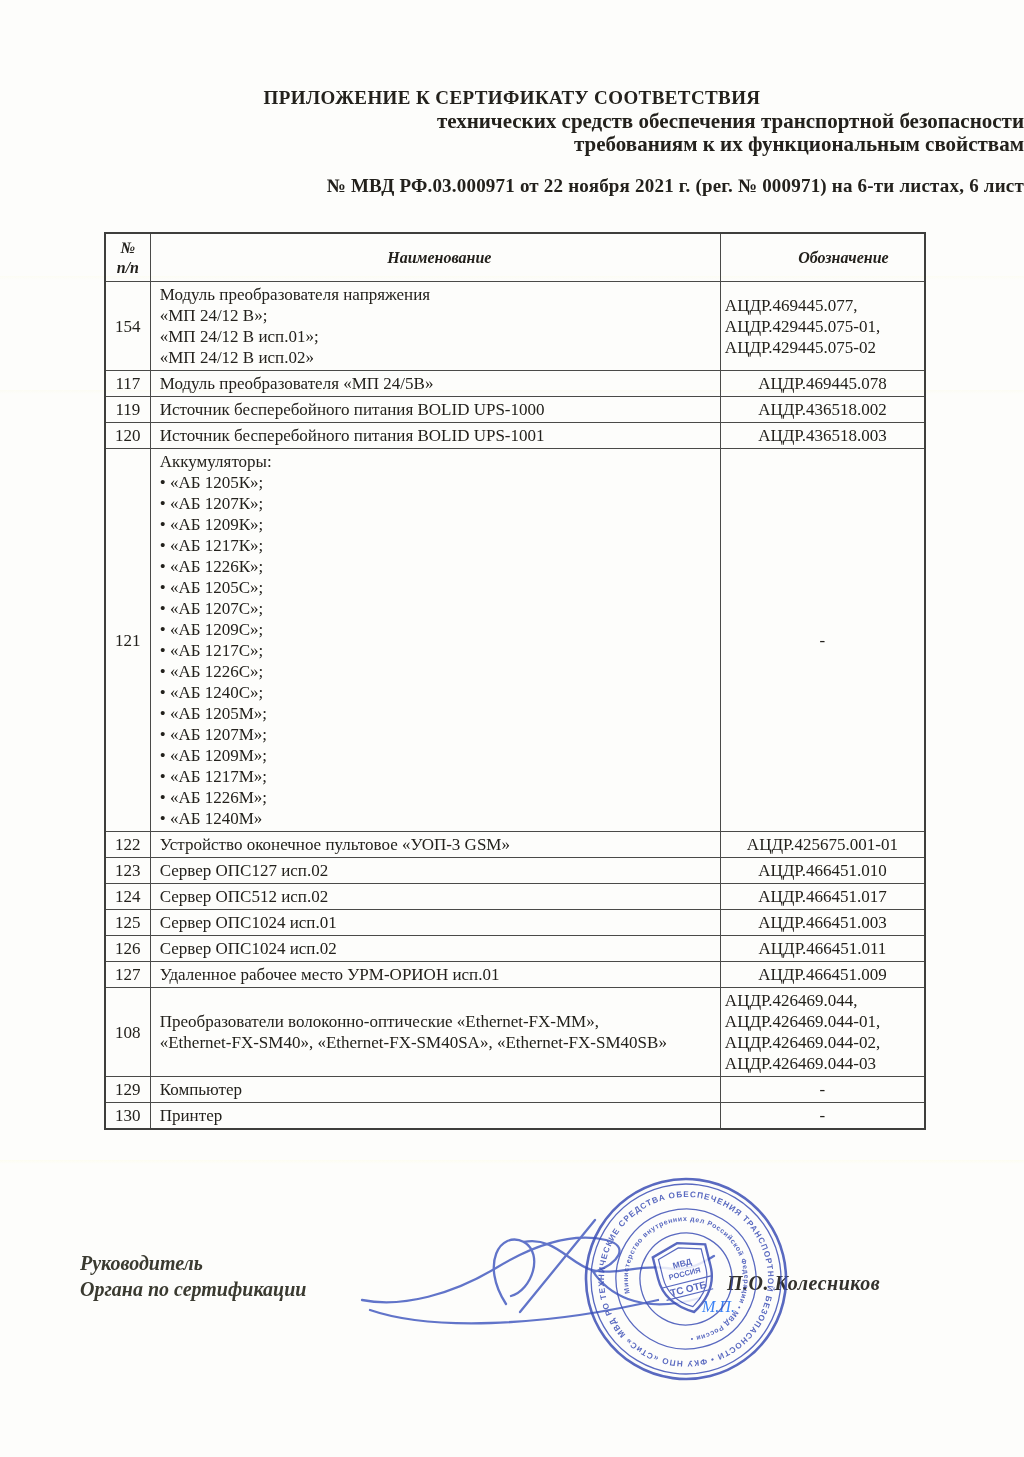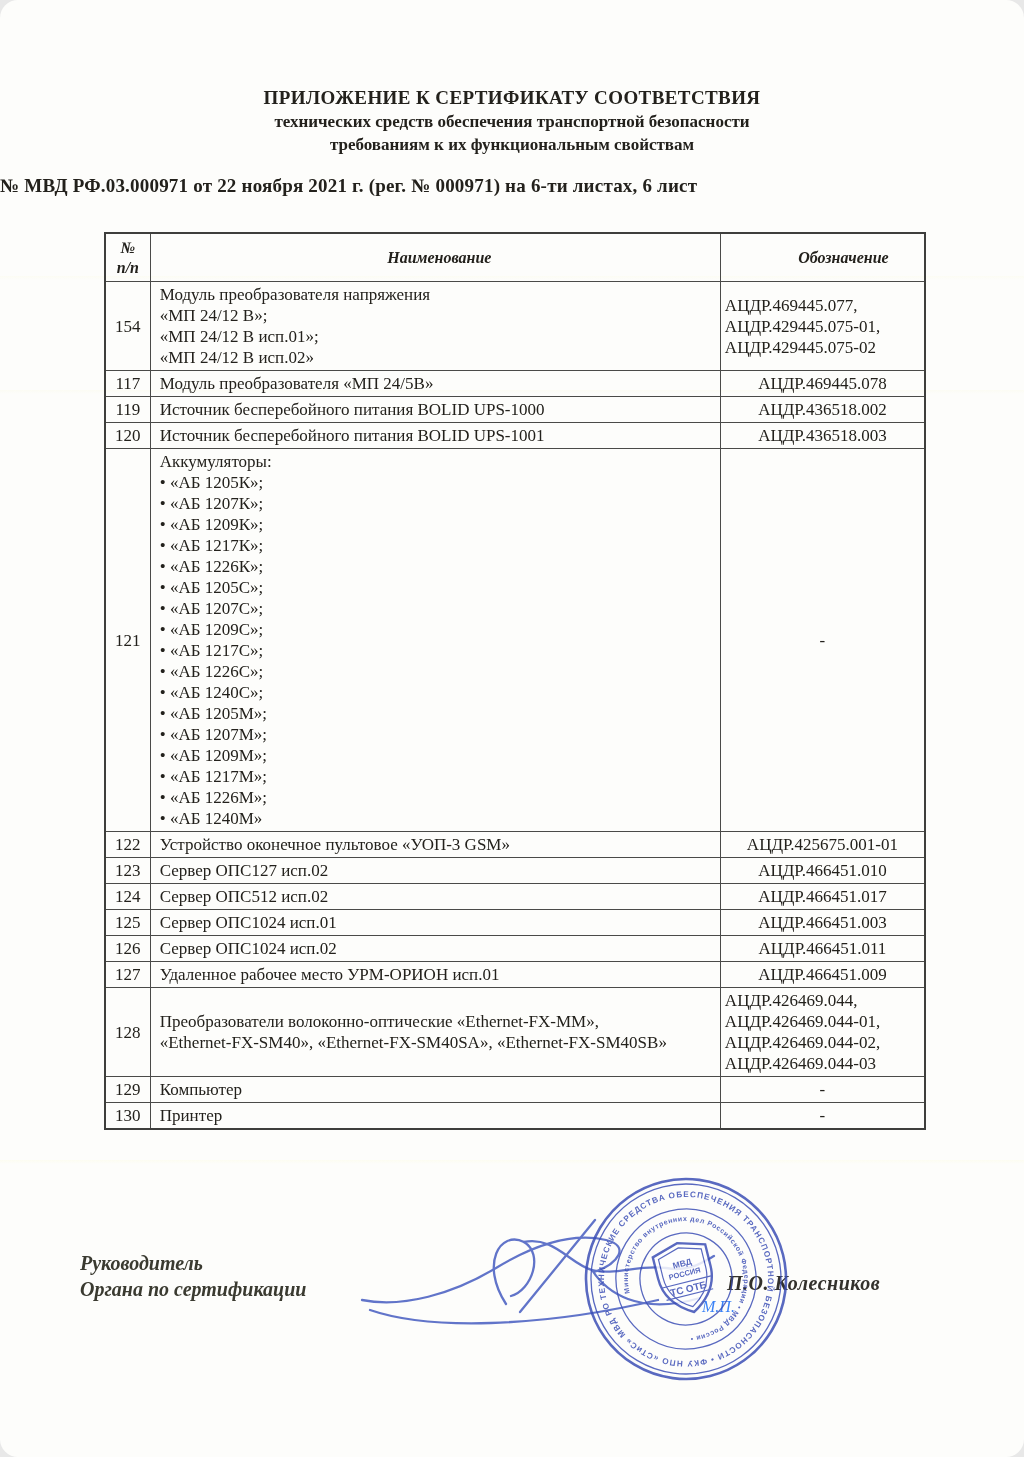--- a/index.html
+++ b/index.html
@@ -4,37 +4,36 @@
 <style>
   html,body{margin:0;padding:0;background:#e8e8e8;}
   .page{
     position:relative;
     width:1024px;height:1457px;
     margin:0 auto;
     background:#fdfdfb;
     font-family:"Liberation Serif", serif;
     color:#23211c;
     overflow:hidden;
-    border-radius:18px;
   }
   
   .page::before{
     content:"";position:absolute;inset:0;pointer-events:none;
     background:
       linear-gradient(180deg, rgba(250,250,210,.18) 0, rgba(255,255,255,0) 4px) 0 276px/100% 6px no-repeat,
       linear-gradient(180deg, rgba(250,250,200,.20) 0, rgba(255,255,255,0) 4px) 0 1160px/100% 6px no-repeat,
       linear-gradient(180deg, rgba(245,245,200,.14) 0, rgba(255,255,255,0) 4px) 0 390px/100% 6px no-repeat;
   }
 
   .hdr{position:absolute;top:86px;left:0;width:100%;text-align:center;}
   .hdr .t1{font-size:19px;font-weight:bold;letter-spacing:.4px;line-height:24px;}
-  .hdr .t2{font-size:17px;font-weight:bold;line-height:23px;}
+  .hdr .t2{font-size:21px;font-weight:bold;line-height:23px;text-align:right;}
   .docline{
     position:absolute;top:175px;left:0;width:100%;
-    text-align:left;font-size:19px;font-weight:bold;letter-spacing:.2px;
+    text-align:right;font-size:19px;font-weight:bold;letter-spacing:.2px;
   }
 
   table.cert{
     position:absolute;top:232px;left:104px;width:822px;
     border-collapse:collapse;
     border:2px solid #3e3e3c;
     font-size:17px;
   }
   .cert th,.cert td{border:1px solid #4a4a48;vertical-align:middle;}
   .cert thead th{
@@ -205,21 +204,21 @@
         <tr class="single">
           <td class="c-num">127</td>
           <td class="c-name">
             <div class="line">Удаленное рабочее место УРМ-ОРИОН исп.01</div>
           </td>
           <td class="c-desig">
             <div class="line">АЦДР.466451.009</div>
           </td>
         </tr>
         <tr>
-          <td class="c-num">128</td>
+          <td class="c-num">108</td>
           <td class="c-name">
             <div class="line">Преобразователи волоконно-оптические «Ethernet-FX-MM»,</div>
             <div class="line">«Ethernet-FX-SM40», «Ethernet-FX-SM40SA», «Ethernet-FX-SM40SB»</div>
           </td>
           <td class="c-desig multi">
             <div class="line">АЦДР.426469.044,</div>
             <div class="line">АЦДР.426469.044-01,</div>
             <div class="line">АЦДР.426469.044-02,</div>
             <div class="line">АЦДР.426469.044-03</div>
           </td>

